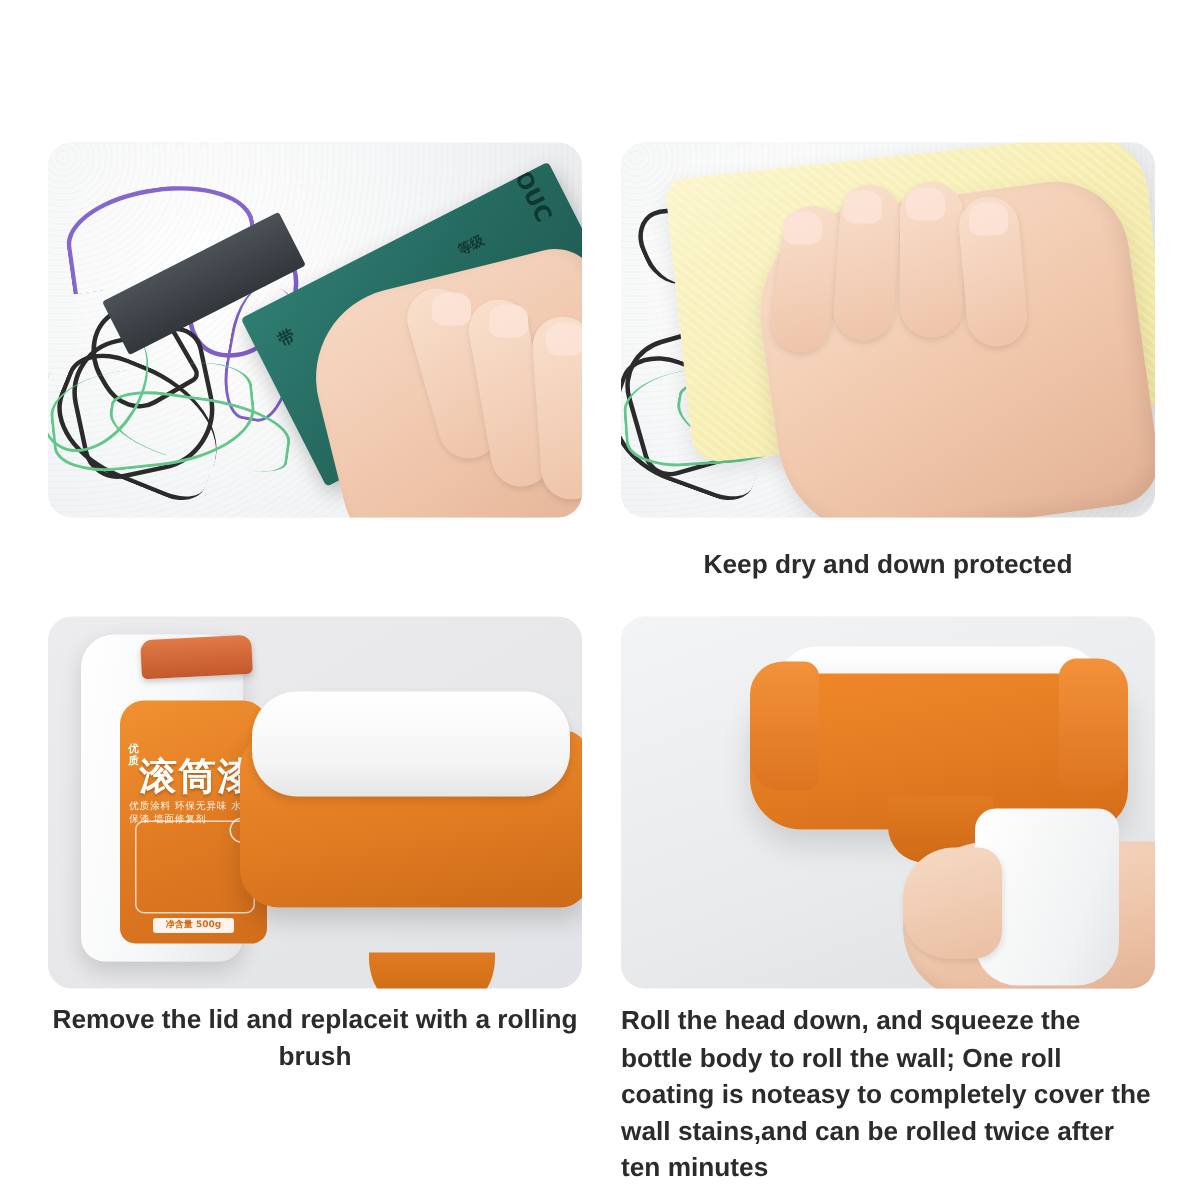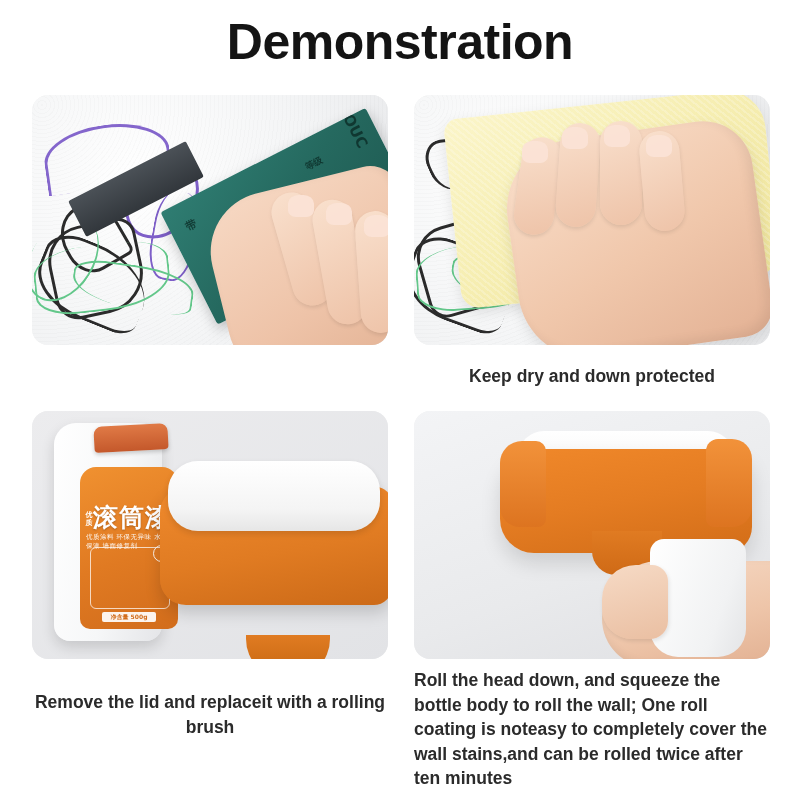--- a/index.html
+++ b/index.html
@@ -29,21 +29,21 @@
   .photo.r2{height:248px;}
 
   .caption{
     font-size:17.5px;font-weight:bold;color:#2b2b2b;line-height:25px;
     margin-top:19px;
   }
   .cap-center{text-align:center;}
   .cap-left{text-align:left;}
   .cap-1{padding:0 4px;}
   .cap-4{margin-top:9px;font-size:17.5px;line-height:24.5px;}
-  .cap-3{margin-top:31px;}
+  .cap-3{margin-top:8px;}
 
   
   .wall{position:absolute;inset:0;background:
      radial-gradient(circle at 30% 35%,#ffffff 0%,#f4f5f6 55%,#e9eaec 100%);}
   .wall:after{content:"";position:absolute;inset:0;opacity:.5;
     background:repeating-radial-gradient(circle at 10px 10px, rgba(0,0,0,.035) 0 1px, transparent 1px 4px);}
   .scribble{position:absolute;border-radius:50%;background:transparent;}
   .s-blk{border:3px solid #2b2b2b;}
   .s-grn{border:2px solid #63c78a;}
   .s-pur{border:3px solid #7e5fc8;}
@@ -105,21 +105,21 @@
     position:absolute;left:26px;top:44px;width:98px;height:162px;
     background:linear-gradient(160deg,#f09130 0%,#e07a22 55%,#d26d1c 100%);
     border-radius:16px 16px 10px 10px;overflow:hidden;
   }
   .label .cn{
     position:absolute;left:13px;top:34px;color:#fff;font-weight:bold;
     font-size:25px;letter-spacing:1px;font-family:"DejaVu Sans",sans-serif;
     text-shadow:0 1px 2px rgba(0,0,0,.25);
   }
   .label .cn-small{
-    position:absolute;left:3px;top:44px;color:#fff;font-size:7px;font-weight:bold;
+    position:absolute;left:3px;top:28px;color:#fff;font-size:7px;font-weight:bold;
     line-height:8px;width:12px;text-align:center;font-family:"DejaVu Sans",sans-serif;
   }
   .label .sub{
     position:absolute;left:6px;top:66px;color:rgba(255,255,255,.92);font-size:6.5px;
     letter-spacing:.5px;font-family:"DejaVu Sans",sans-serif;
   }
   .label .art{
     position:absolute;left:10px;top:80px;width:78px;height:60px;
     border:1.4px solid rgba(255,255,255,.85);border-radius:6px;opacity:.85;
   }
@@ -182,21 +182,20 @@
     position:absolute;left:236px;top:128px;width:96px;height:118px;
     background:linear-gradient(110deg,#ffffff,#f1f2f3 70%,#e3e4e6);
     border-radius:14px 14px 28px 28px;
   }
 </style>
 </head>
 <body>
 
 <div class="page">
 
-  <div class="title">Demonstration</div>
 
   <div class="grid">
 
     <div class="row">
 
       <div class="cell left">
         <div class="photo">
           <div class="wall"></div>
 
           <div class="scribble s-pur" style="left:12px;top:30px;width:120px;height:60px;border-color:#8466cc;border-width:3px;border-radius:60% 60% 0 0;border-bottom:none;transform:rotate(-8deg);"></div>

